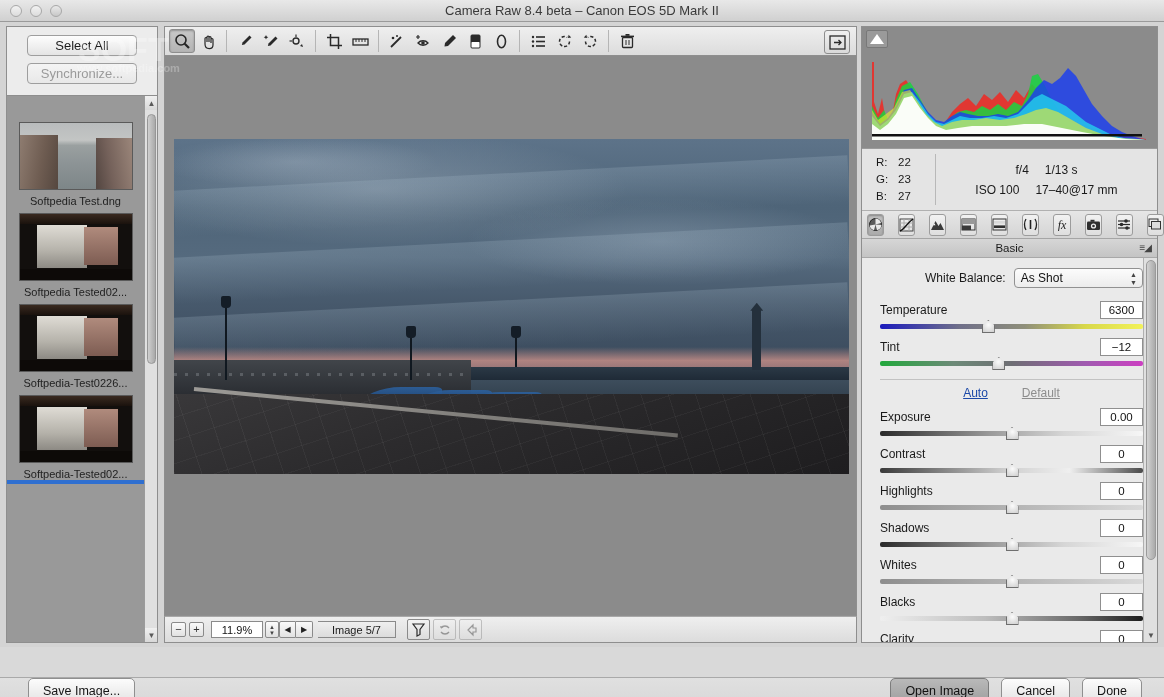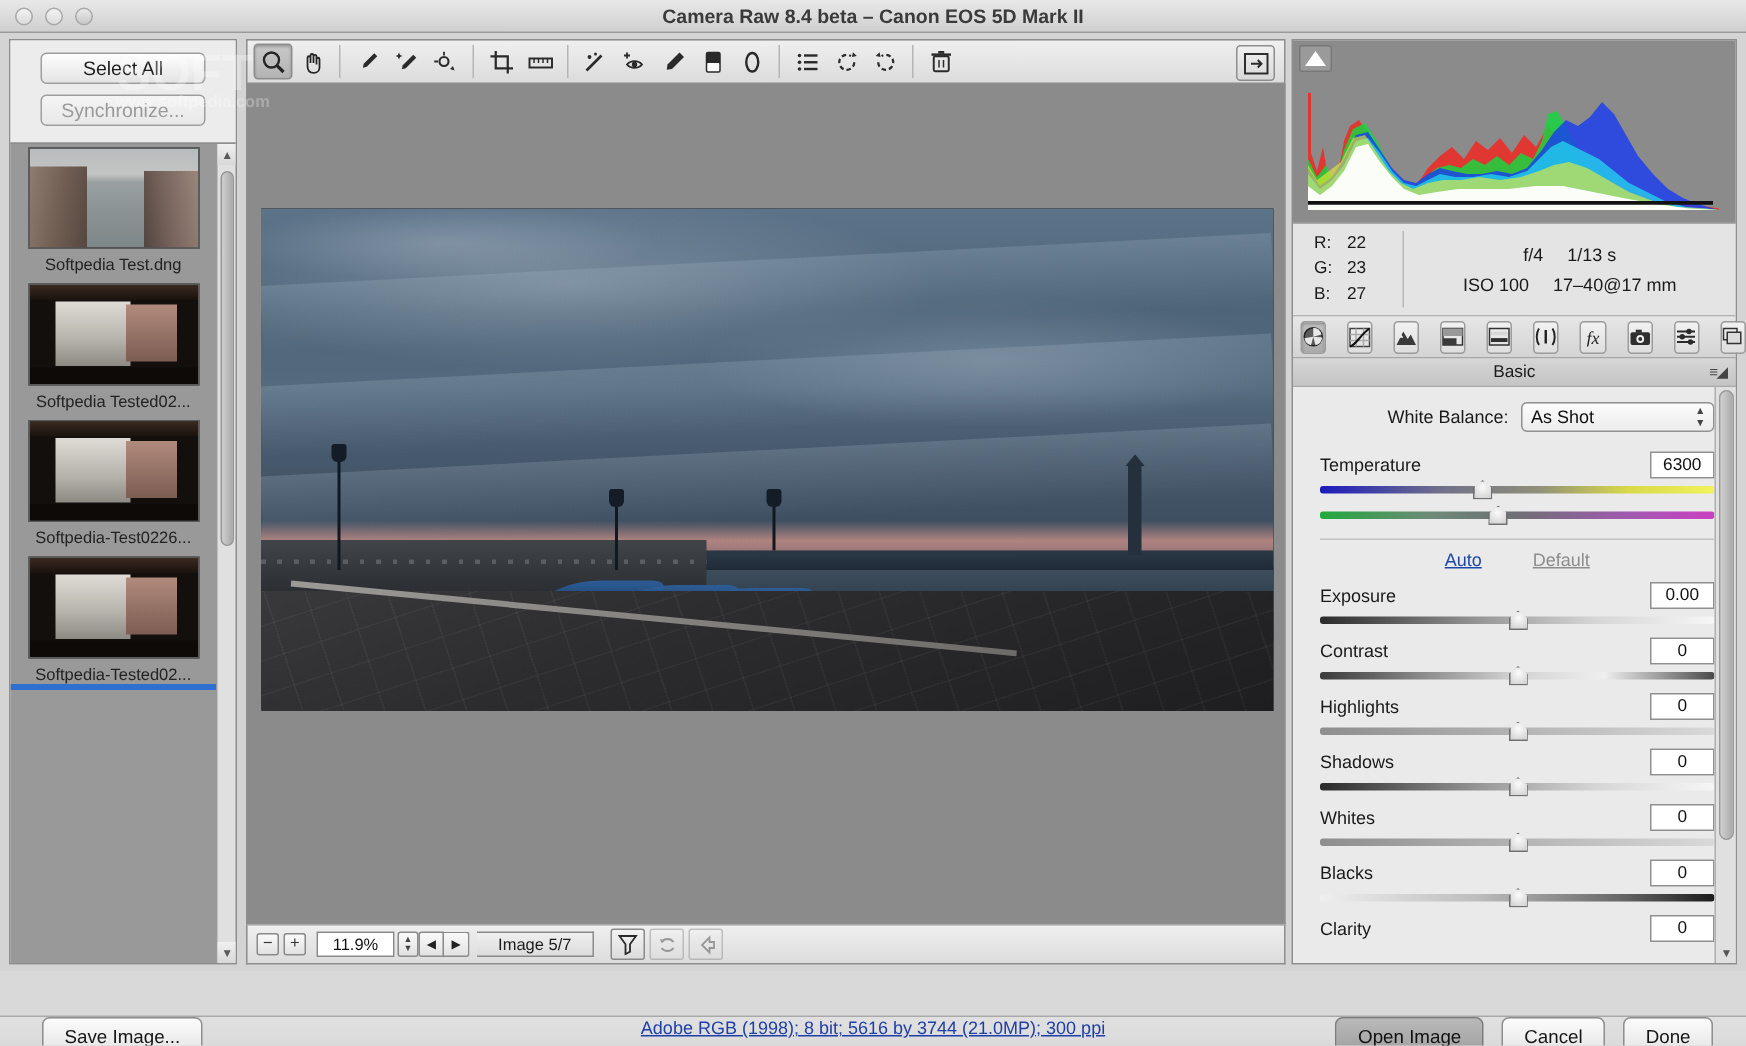--- a/index.html
+++ b/index.html
@@ -11,21 +11,21 @@
     overflow: hidden;
     -webkit-font-smoothing: antialiased;
   }
   #app { position: relative; width: 1164px; height: 697px; background: #d9d9d9; }
 
   
   .titlebar {
     position: absolute; left: 0; top: 0; width: 1164px; height: 22px;
     background: linear-gradient(180deg,#e8e8e8 0%, #d0d0d0 100%);
     border-bottom: 1px solid #9a9a9a;
-    display: flex; align-items: center; font-weight: bold;
+    display: flex; align-items: center;
   }
   .traffic { display: flex; gap: 8px; margin-left: 10px; }
   .tl-btn {
     width: 12px; height: 12px; border-radius: 50%;
     background: linear-gradient(180deg,#f2f2f2,#dcdcdc);
     border: 1px solid #a8a8a8;
   }
   .tl-btn.active { background: linear-gradient(180deg,#e9e9e9,#c8c8c8); }
   .title-text {
     position: absolute; left: 0; right: 0; text-align: center;
@@ -53,21 +53,21 @@
     background: linear-gradient(180deg,#fdfdfd,#e4e4e4);
     border: 1px solid #9e9e9e; font-size: 13px; color: #1d1d1d;
     display: flex; align-items: center; justify-content: center;
     cursor: default;
   }
   .btn-pill.disabled { color: #9a9a9a; background: linear-gradient(180deg,#f4f4f4,#e8e8e8); }
   .fs-list {
     flex: 1; background: #999999; position: relative; overflow: hidden;
     border-top: 1px solid #8e8e8e;
   }
-  .fs-inner { position:absolute; left:0; top:0; right:13px; bottom:0; padding-top: 0; }
+  .fs-inner { position:absolute; left:0; top:0; right:13px; bottom:0; padding-top: 24px; }
   .fs-item { width: 100%; padding: 2px 0 4px 0; text-align: center; }
   .thumb {
     width: 114px; height: 68px; margin: 0 auto; border: 1px solid #5a5a5a;
     position: relative; overflow: hidden; background:#2a2a2a;
   }
   .thumb-cap {
     font-size: 11px; color: #222; margin-top: 5px; white-space: nowrap;
     overflow: hidden; text-overflow: ellipsis; padding: 0 4px;
   }
   
@@ -823,20 +823,24 @@
               <div class="slider-top">
                 <span class="slider-name">Temperature</span>
                 <span class="slider-val">6300</span>
               </div>
               <div class="track-wrap">
                 <div class="track temp"></div>
                 <div class="knob" style="left:41%"></div>
               </div>
             </div>
             <div class="slider-row">
+              <div class="slider-top">
+                <span class="slider-name">Tint</span>
+                <span class="slider-val">−12</span>
+              </div>
               <div class="track-wrap">
                 <div class="track tint"></div>
                 <div class="knob" style="left:45%"></div>
               </div>
             </div>
           </div>
         <div class="divider"></div>
         <div class="autodef">
           <span class="link-auto">Auto</span>
           <span class="link-def">Default</span>
@@ -913,21 +917,20 @@
         <div class="panel-scroll">
           <div class="ps-thumb"></div>
           <div class="ps-arrow">▼</div>
         </div>
       </div>
     </div>
   </div>
 
   <div class="footer">
     <div class="foot-btn" style="margin-left:28px">Save Image...</div>
-    <div class="foot-link">Adobe RGB (1998); 8 bit; 5616 by 3744 (21.0MP); 300 ppi</div>
     <div style="position:absolute; right:22px; display:flex; gap:12px;">
       <div class="foot-btn primary">Open Image</div>
       <div class="foot-btn">Cancel</div>
       <div class="foot-btn">Done</div>
     </div>
   </div>
 
   <div class="watermark" style="left:78px; top:30px; font-size:34px;">SOFT</div>
   <div class="watermark" style="left:77px; top:62px; font-size:11px;">www.softpedia.com</div>
 </div>

